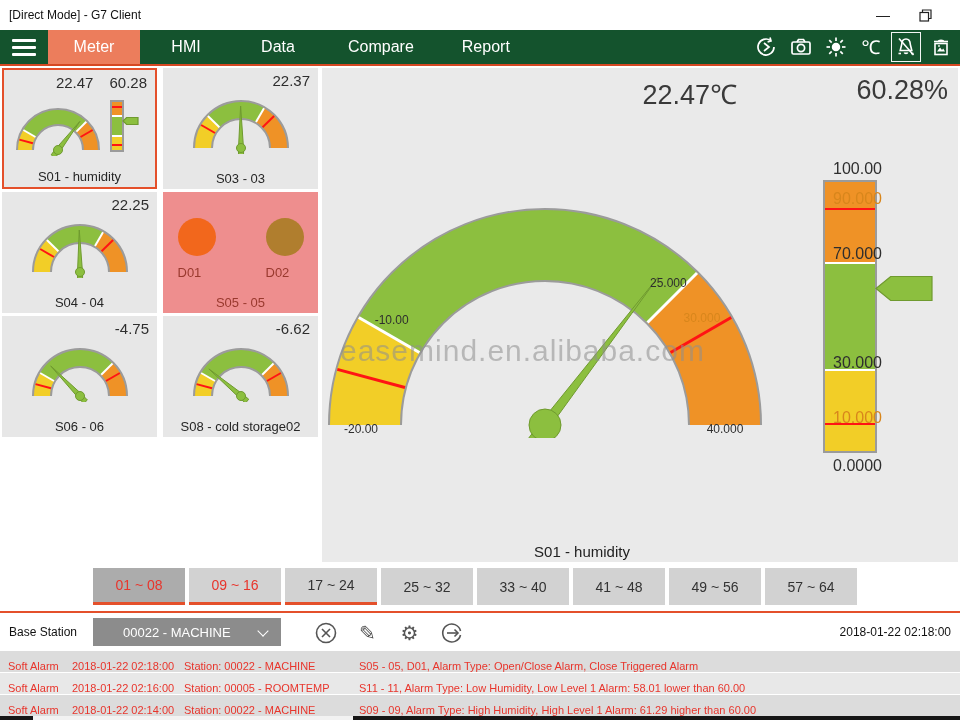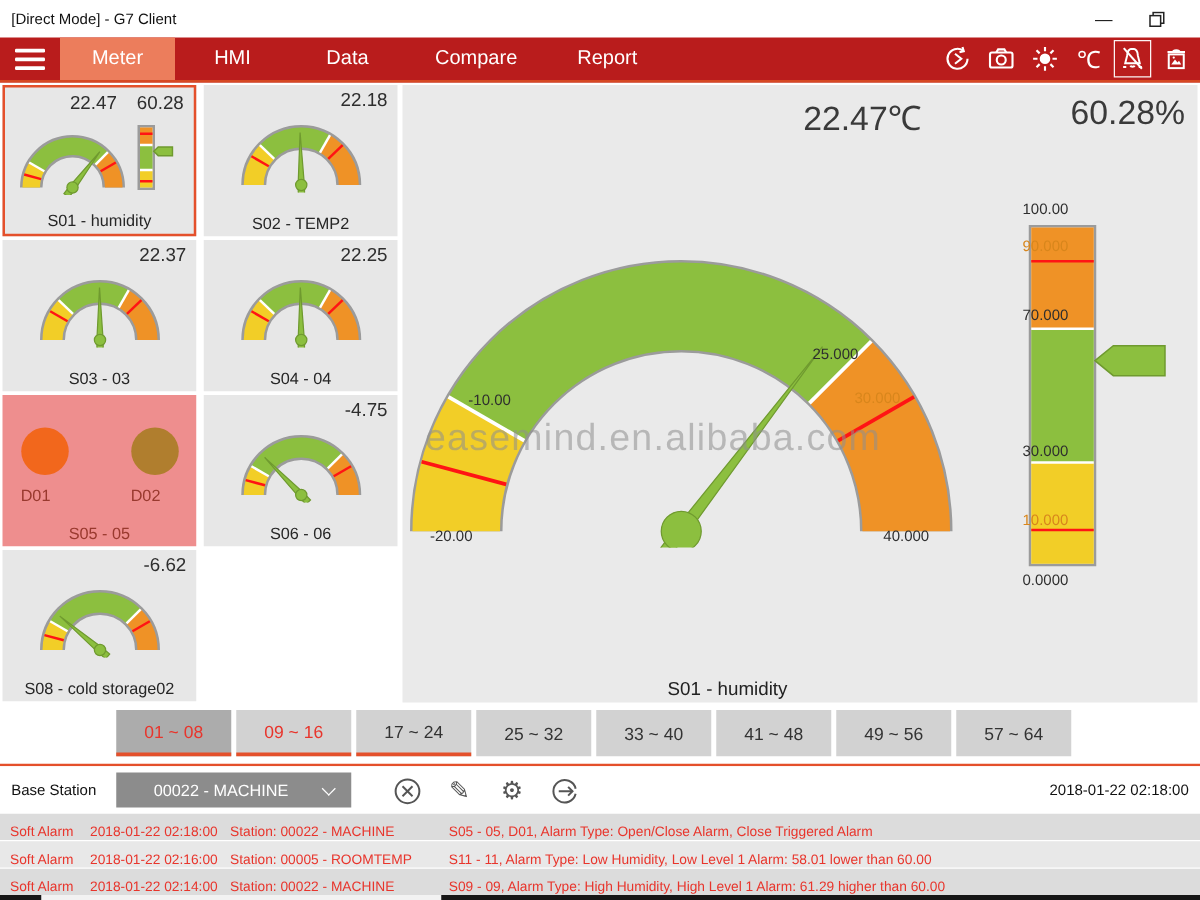--- a/index.html
+++ b/index.html
@@ -9,21 +9,21 @@
 
   
   .titlebar{position:absolute;left:0;top:0;width:960px;height:30px;background:#fff;padding-left:30px;}
   .titlebar .title{position:absolute;left:9px;top:0;line-height:30px;font-size:12px;color:#111;}
   .win-btn{position:absolute;top:0;width:34px;height:30px;display:flex;align-items:center;justify-content:center;color:#222;}
   .win-min{right:90px;font-size:14px;}
   .win-max{right:48px;}
   .win-close{right:6px;font-size:16px;}
 
   
-  .navbar{position:absolute;left:0;top:30px;width:960px;height:36px;background:#b91c1c;border-bottom:2px solid #D64823;box-sizing:border-box;}
+  .navbar{position:absolute;left:0;top:30px;width:960px;height:36px;background:#14532d;border-bottom:2px solid #D64823;box-sizing:border-box;}
   .hamburger{position:absolute;left:0;top:0;width:48px;height:34px;display:flex;flex-direction:column;justify-content:center;align-items:center;gap:4px;}
   .hamburger div{width:24px;height:3px;background:#fff;border-radius:1px;}
   .nav-tabs{position:absolute;left:48px;top:0;height:34px;display:flex;align-items:stretch;}
   .nav-tab{min-width:92px;padding:0 24px;box-sizing:border-box;display:flex;align-items:center;justify-content:center;
            color:#fff;font-size:16px;cursor:pointer;}
   .nav-tab.active{background:#EC7D5C;}
   .nav-icons{position:absolute;right:4px;top:0;height:34px;display:flex;align-items:center;gap:5px;}
   .nav-ic{width:30px;height:30px;display:flex;align-items:center;justify-content:center;color:#fff;}
   .nav-ic.boxed{border:1px solid rgba(255,255,255,.95);box-sizing:border-box;}
   .nav-ic svg{display:block;}
@@ -51,21 +51,21 @@
   .main-panel{position:absolute;left:322px;top:68px;width:636px;height:494px;background:#EAEAEA;overflow:hidden;}
   .readout{position:absolute;top:7px;font-size:27px;color:#3A3A3A;}
   .readout.temp{left:255px;width:160px;text-align:right;}
   .readout.hum{right:10px;width:160px;text-align:right;}
   .main-gauge-svg{position:absolute;left:3px;top:135px;}
   .watermark{position:absolute;left:18px;top:266px;font-size:30px;color:#8F8F8F;opacity:.55;letter-spacing:1px;z-index:5;pointer-events:none;}
   .g-label{position:absolute;font-size:12px;color:#2E2E2E;white-space:nowrap;transform:translate(-50%,-50%);z-index:6;}
   .main-bar{position:absolute;left:501px;top:112px;width:54px;height:273px;border:2px solid #9B9B9B;box-sizing:border-box;}
   .bar-seg{position:absolute;left:0;width:100%;}
   .bar-line{position:absolute;left:0;width:100%;height:2px;}
-  .b-label{position:absolute;width:64px;text-align:left;font-size:12px;color:#2E2E2E;white-space:nowrap;}
+  .b-label{position:absolute;width:64px;text-align:right;font-size:16px;color:#2E2E2E;white-space:nowrap;}
   .bar-arrow{position:absolute;left:553px;top:207px;z-index:4;}
   .main-gauge-label{position:absolute;left:0;top:475px;width:520px;text-align:center;font-size:15px;color:#222;}
 
   
   .pagination{position:absolute;left:93px;top:568px;display:flex;}
   .page-tab{width:92px;height:37px;margin-right:4px;background:#D2D2D2;display:flex;align-items:center;justify-content:center;
             font-size:14px;color:#333;box-sizing:border-box;cursor:pointer;}
   .page-tab.selected{background:#ACACAC;}
   .page-tab.alarm{color:#E8352C;}
   .page-tab.underline{border-bottom:3px solid #E4502B;}
@@ -200,36 +200,20 @@
             <line x1="25.483339501604593" y1="39" x2="13.35898384862245" y2="32" stroke="#FFFFFF" stroke-width="2"></line>
             <line x1="66.38477631085024" y1="33.615223689149765" x2="76.2842712474619" y2="23.7157287525381" stroke="#FFFFFF" stroke-width="2"></line>
             <line x1="22.885928516484228" y1="45.270704827334455" x2="9.362966948437276" y2="41.64723819589916" stroke="#FF1414" stroke-width="2"></line>
             <line x1="70.51666049839541" y1="39" x2="82.64101615137756" y2="32" stroke="#FF1414" stroke-width="2"></line>
             <polygon points="69.87052135125347,23.404890351244212 49.98577150338582,53.51878620494816 45.12565564755172,59.873255015782775 41.15411264078008,56.83568260588646 46.01422849661418,50.48121379505184" fill="#8CBF3F" stroke="#6F9A2F" stroke-width="1"></polygon>
             <circle cx="48" cy="52" r="4.5" fill="#8CBF3F" stroke="#6F9A2F" stroke-width="1"></circle>
           </svg></div>
         <div class="tile-label">S01 - humidity</div>
       </div>
       <div class="tile">
-        <div class="tile-values"><span>22.18</span></div>
-        <div class="tile-gauge"><svg width="110" height="62">
-            <path d="M 17 55.99999999999999 A 38 38 0 0 1 93 56" stroke="#9B9B9B" stroke-width="20" fill="none"></path>
-            <path d="M 17 55.99999999999999 A 38 38 0 0 1 27.665087587131254 29.602981922558108" stroke="#F2CE27" stroke-width="16" fill="none"></path>
-            <path d="M 27.665087587131254 29.602981922558108 A 38 38 0 0 1 74 23.091034656191333" stroke="#8CBF3F" stroke-width="16" fill="none"></path>
-            <path d="M 74 23.091034656191333 A 38 38 0 0 1 93 56" stroke="#EF9226" stroke-width="16" fill="none"></path>
-            <line x1="33.41980598984047" y1="35.160248886230086" x2="21.910369184422045" y2="24.04571495888613" stroke="#FFFFFF" stroke-width="2"></line>
-            <line x1="70" y1="30.019237886466843" x2="78" y2="16.162831425915826" stroke="#FFFFFF" stroke-width="2"></line>
-            <line x1="29.01923788646684" y1="41" x2="15.162831425915819" y2="33" stroke="#FF1414" stroke-width="2"></line>
-            <line x1="76.58019401015953" y1="35.16024888623008" x2="88.08963081557795" y2="24.045714958886126" stroke="#FF1414" stroke-width="2"></line>
-            <polygon points="54.0617890398699,14.010480352898867 57.4993761694703,55.94415410951606 57.67808301901889,63.94215785182104 52.67933068007829,64.05384963278891 52.5006238305297,56.05584589048394" fill="#8CBF3F" stroke="#6F9A2F" stroke-width="1"></polygon>
-            <circle cx="55" cy="56" r="4.5" fill="#8CBF3F" stroke="#6F9A2F" stroke-width="1"></circle>
-          </svg></div>
-        <div class="tile-label">S02 - TEMP2</div>
-      </div>
-      <div class="tile">
         <div class="tile-values"><span>22.37</span></div>
         <div class="tile-gauge"><svg width="110" height="62">
             <path d="M 17 55.99999999999999 A 38 38 0 0 1 93 56" stroke="#9B9B9B" stroke-width="20" fill="none"></path>
             <path d="M 17 55.99999999999999 A 38 38 0 0 1 27.665087587131254 29.602981922558108" stroke="#F2CE27" stroke-width="16" fill="none"></path>
             <path d="M 27.665087587131254 29.602981922558108 A 38 38 0 0 1 74 23.091034656191333" stroke="#8CBF3F" stroke-width="16" fill="none"></path>
             <path d="M 74 23.091034656191333 A 38 38 0 0 1 93 56" stroke="#EF9226" stroke-width="16" fill="none"></path>
             <line x1="33.41980598984047" y1="35.160248886230086" x2="21.910369184422045" y2="24.04571495888613" stroke="#FFFFFF" stroke-width="2"></line>
             <line x1="70" y1="30.019237886466843" x2="78" y2="16.162831425915826" stroke="#FFFFFF" stroke-width="2"></line>
             <line x1="29.01923788646684" y1="41" x2="15.162831425915819" y2="33" stroke="#FF1414" stroke-width="2"></line>
             <line x1="76.58019401015953" y1="35.16024888623008" x2="88.08963081557795" y2="24.045714958886126" stroke="#FF1414" stroke-width="2"></line>

